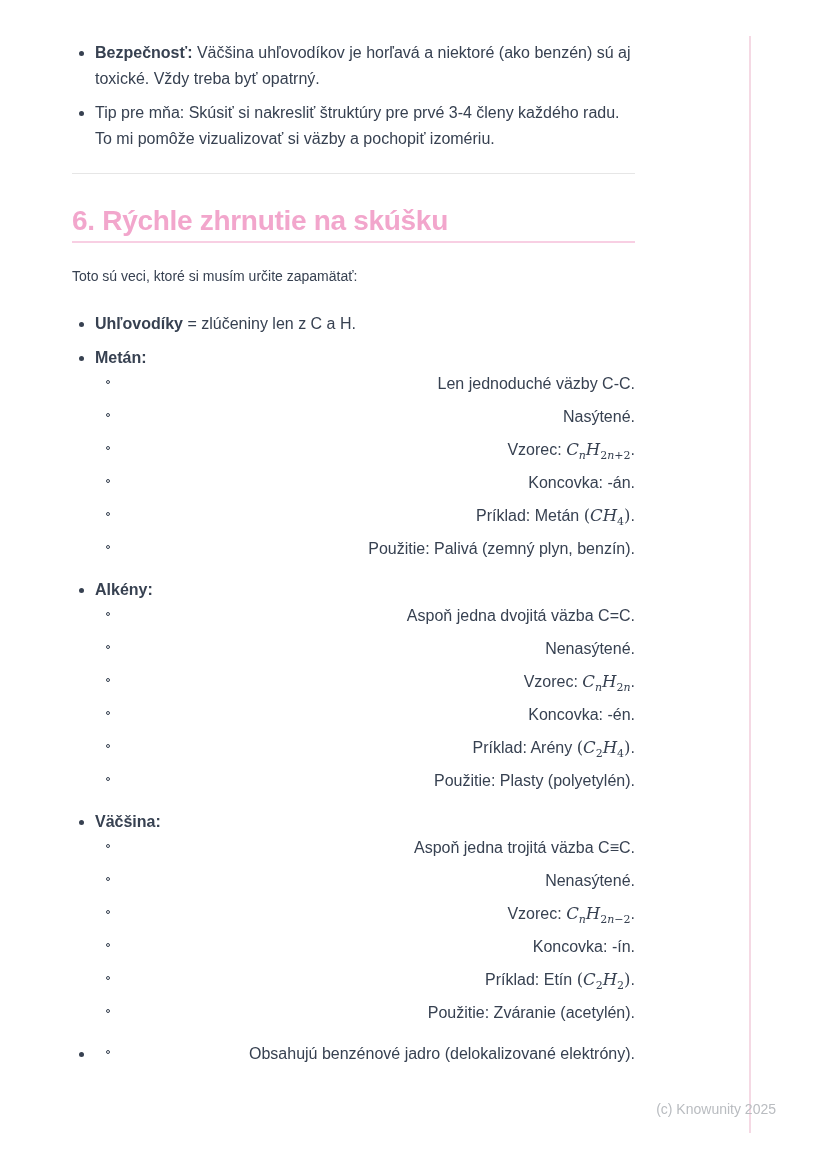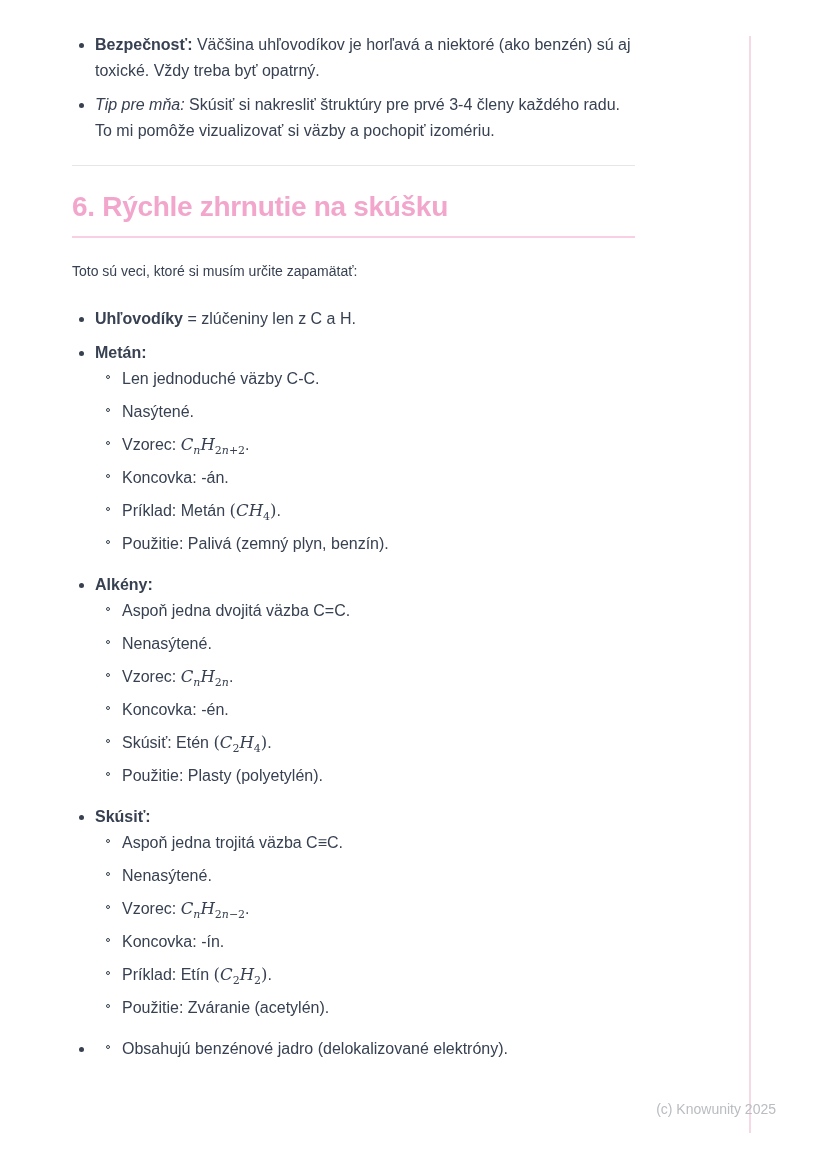--- a/index.html
+++ b/index.html
@@ -19,64 +19,64 @@
     overflow:hidden;
     font-family:"Liberation Sans", sans-serif;
     color:var(--text-dark);
     -webkit-font-smoothing:antialiased;
   }
   .content{
     position:absolute;
     left:72px; top:0;
     width:563px;
   }
-  .intro-list{ padding-top:32px; }
+  .intro-list{ padding-top:40px; }
 
   
   .item{ display:flex; margin-bottom:8px; }
   .item-marker{ flex:0 0 23px; display:block; }
   .dot{
     display:block; width:5px; height:5px; border-radius:50%;
     background:var(--text-dark); margin:11px 0 0 7px;
   }
   .item-body{ flex:1; min-width:0; }
   .line{ font-size:16px; line-height:26px; }
 
   .sublist{ margin:0 0 3px 10px; }
-  .subitem{ display:flex; margin-bottom:7px; }
+  .subitem{ display:flex; margin-bottom:7px;text-align:right; }
   .sub-marker{ flex:0 0 17px; display:block; }
   .ring{
     display:block; width:4px; height:4px; border-radius:50%;
     border:1.5px solid var(--text-dark); background:transparent; margin:9px 0 0 1px;
   }
 
   
   .seg-b{ font-weight:700; }
-  .seg-i{ font-style:italic; }
+  .seg-i{ }
   .seg-m, .seg-mi, sub.seg{
     font-family:"DejaVu Serif", serif;
   }
   .seg-mi{ font-style:italic; }
   .seg-mi, .seg-m{ font-size:16.5px; }
   sub.seg{ font-size:11px; line-height:0; }
   sub.seg-msubi{ font-style:italic; }
 
   .divider{
     border:none; height:0;
     border-top:1px solid var(--divider-gray);
     margin:21px 0 0 0;
   }
   .section-heading{
-    margin:24px 0 0 0;
+    margin:30px 0 0 0;
     font-size:28px;
     line-height:34px;
     font-weight:700;
     letter-spacing:-0.3px;
     color:var(--heading-pink);
-    padding-bottom:12px;
+    padding-bottom:3px;
     border-bottom:2px solid var(--underline-pink);
   }
   .section-intro{
     margin:20px 0 0 0;
     font-size:14px; line-height:26px;
   }
   .summary-list{ margin-top:22px; }
 
   .edge-line{
     position:absolute;
@@ -226,40 +226,40 @@
               </span>
               <div class="item-body">
                 <div class="line"><span class="seg">Koncovka: -én.</span></div>
               </div>
             </div>
             <div class="subitem">
               <span class="sub-marker">
                 <span class="ring"></span>
               </span>
               <div class="item-body">
-                <div class="line"><span class="seg">Skúsiť: Etén </span><span class="seg seg-m">(</span><span class="seg seg-mi">C</span><sub class="seg seg-msub">2</sub><span class="seg seg-mi">H</span><sub class="seg seg-msub">4</sub><span class="seg seg-m">)</span><span class="seg">.</span></div>
+                <div class="line"><span class="seg">Príklad: Arény </span><span class="seg seg-m">(</span><span class="seg seg-mi">C</span><sub class="seg seg-msub">2</sub><span class="seg seg-mi">H</span><sub class="seg seg-msub">4</sub><span class="seg seg-m">)</span><span class="seg">.</span></div>
               </div>
             </div>
             <div class="subitem">
               <span class="sub-marker">
                 <span class="ring"></span>
               </span>
               <div class="item-body">
                 <div class="line"><span class="seg">Použitie: Plasty (polyetylén).</span></div>
               </div>
             </div>
           </div>
         </div>
       </div>
       <div class="item">
         <span class="item-marker">
           <span class="dot"></span>
         </span>
         <div class="item-body">
-          <div class="line"><span class="seg seg-b">Skúsiť:</span></div>
+          <div class="line"><span class="seg seg-b">Väčšina:</span></div>
           <div class="sublist">
             <div class="subitem">
               <span class="sub-marker">
                 <span class="ring"></span>
               </span>
               <div class="item-body">
                 <div class="line"><span class="seg">Aspoň jedna trojitá väzba C≡C.</span></div>
               </div>
             </div>
             <div class="subitem">

